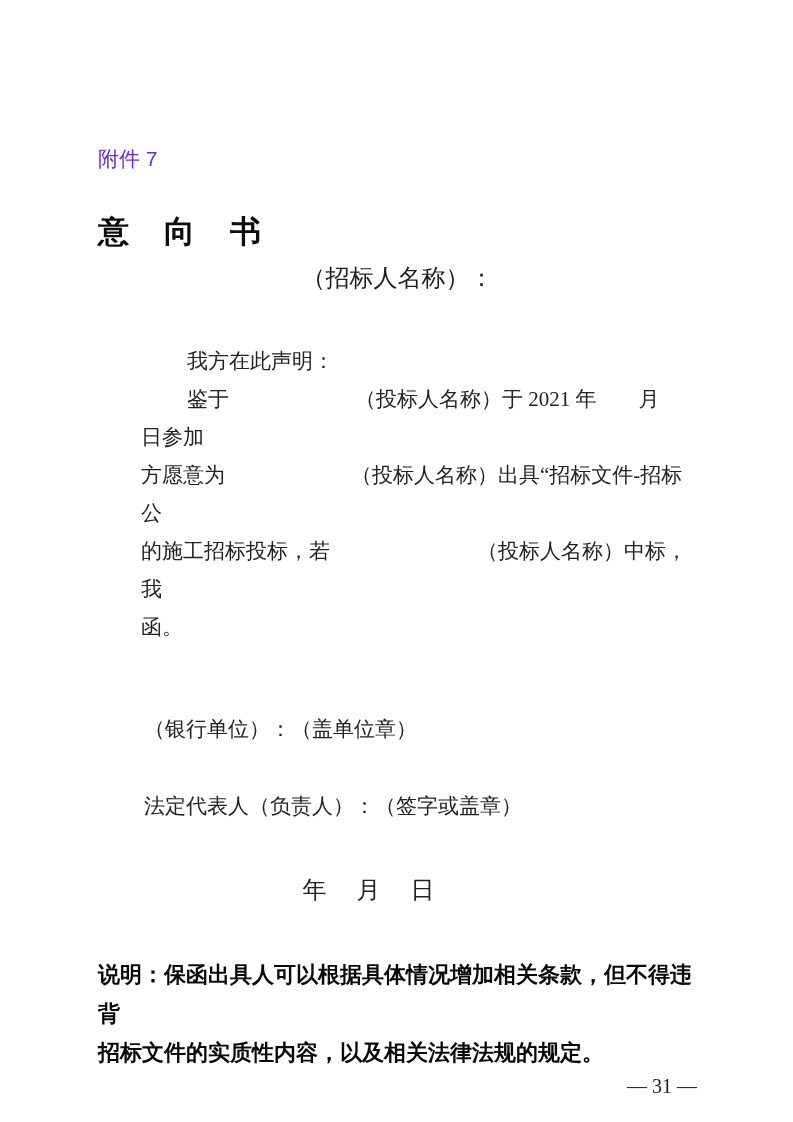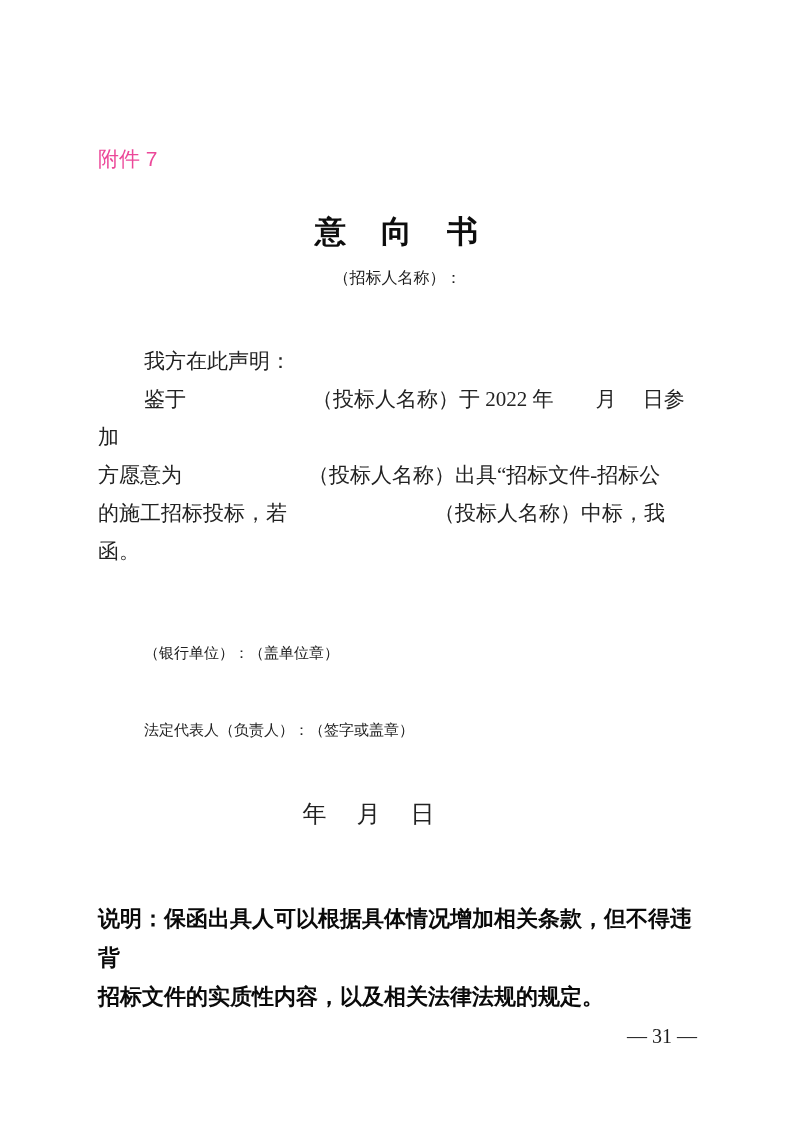--- a/index.html
+++ b/index.html
@@ -16,79 +16,79 @@
   }
   .content {
     padding-left: 98px;
     padding-right: 96px;
   }
   .attachment-label {
     padding-top: 146px;
     font-family: "Liberation Sans", "DejaVu Sans", sans-serif;
     font-size: 21px;
     line-height: 26px;
-    color: #ec4899;
+    color: #6d28d9;
     white-space: pre;
   }
   .doc-title {
     margin-top: 40px;
-    text-align: center;
     font-size: 31px;
     line-height: 40px;
     font-weight: 700;
     letter-spacing: 2px;
     color: #0d0d0d;
     white-space: pre;
   }
   .doc-subtitle {
     margin-top: 12px;
     text-align: center;
-    font-size: 16px;
+    font-size: 24px;
     line-height: 28px;
     white-space: pre;
   }
   .body-block {
     margin-top: 50px;
     font-size: 21px;
     line-height: 38px;
   }
   .body-line {
     white-space: pre-wrap;
     color: #222;
+    margin-left: 43px;
   }
   .body-line.indent { text-indent: 46px; }
   .sig-line {
-    font-size: 15px;
+    font-size: 21px;
     line-height: 30px;
     text-indent: 46px;
     white-space: pre-wrap;
     color: #222;
   }
   .sig-bank { margin-top: 68px; }
   .sig-rep { margin-top: 47px; }
   .date-line {
     margin-top: 54px;
     padding-right: 58px;
     text-align: center;
     font-size: 24px;
     line-height: 30px;
     white-space: pre;
     color: #222;
   }
   .note-block {
-    margin-top: 70px;
+    margin-top: 50px;
     font-family: "Liberation Sans", "DejaVu Sans", sans-serif;
     font-size: 22px;
     line-height: 39px;
     font-weight: 700;
     color: #0a0a0a;
   }
   .note-line { white-space: pre-wrap; }
   .page-number {
-    margin-top: 6px;
+    margin-top: 0;
     text-align: right;
     font-size: 20px;
     line-height: 28px;
     color: #1c1c1c;
     white-space: pre;
   }
 </style>
 </head>
 <body>
 
@@ -96,21 +96,21 @@
   <div class="content">
 
     <div class="attachment-label">附件 7</div>
 
     <div class="doc-title">意　向　书</div>
 
     <div class="doc-subtitle">（招标人名称）：</div>
 
     <div class="body-block">
       <div class="body-line indent">我方在此声明：</div>
-      <div class="body-line indent">鉴于　　　　　　（投标人名称）于 2022 年　　月　 日参加</div>
+      <div class="body-line indent">鉴于　　　　　　（投标人名称）于 2021 年　　月　 日参加</div>
       <div class="body-line">方愿意为　　　　　　（投标人名称）出具“招标文件-招标公</div>
       <div class="body-line">的施工招标投标，若　　　　　　　（投标人名称）中标，我</div>
       <div class="body-line">函。</div>
     </div>
 
     <div class="sig-line sig-bank">（银行单位）：（盖单位章）</div>
 
     <div class="sig-line sig-rep">法定代表人（负责人）：（签字或盖章）</div>
 
     <div class="date-line">年　 月　 日</div>

